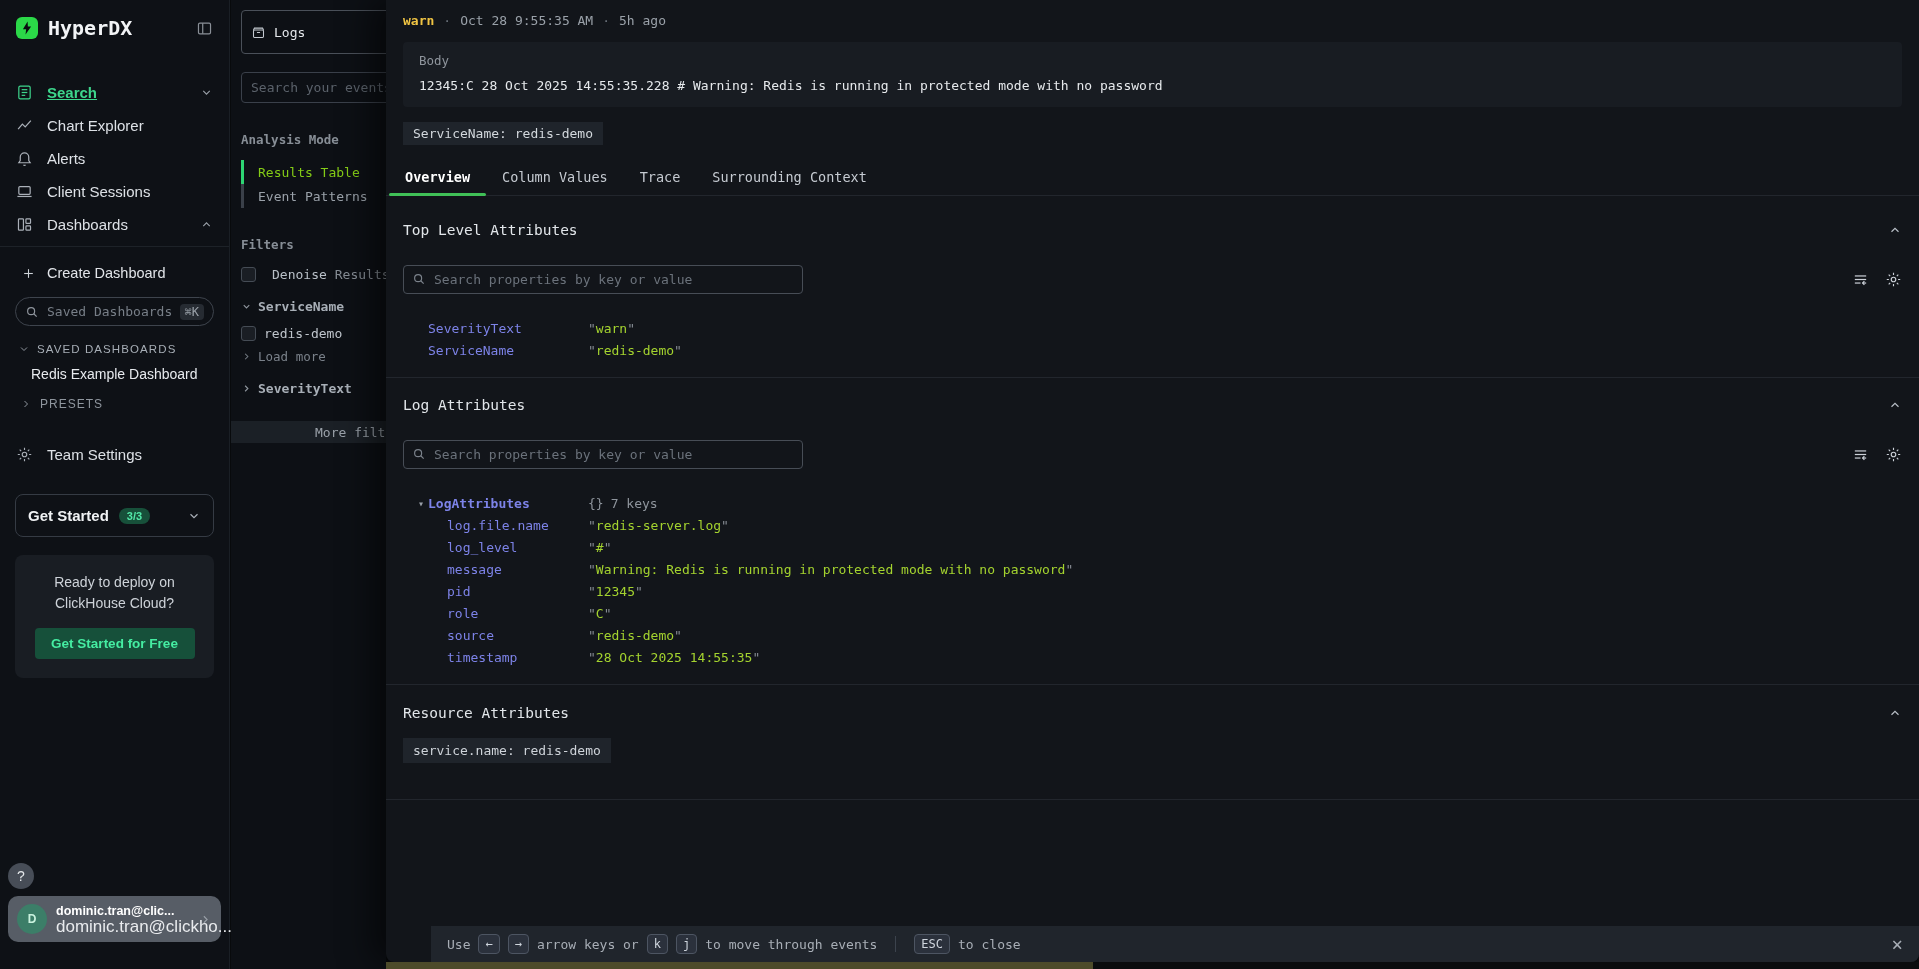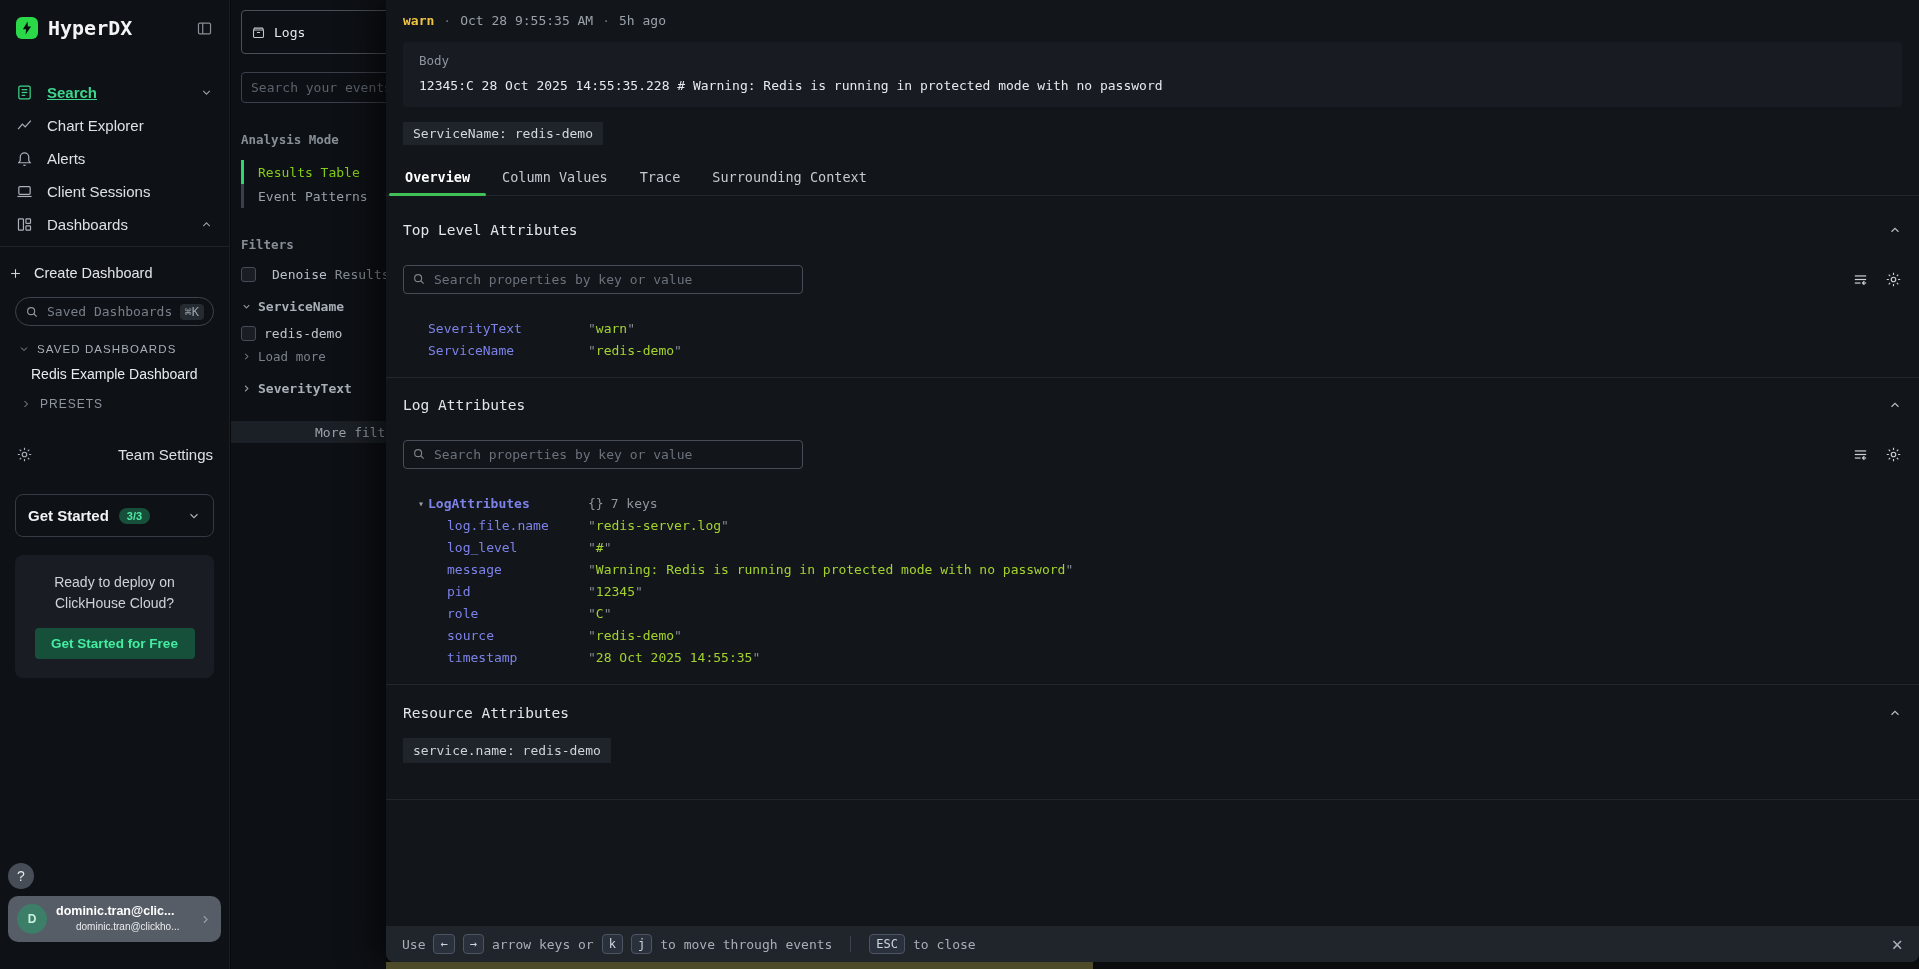--- a/index.html
+++ b/index.html
@@ -18,45 +18,45 @@
   .logo-sq{width:22px; height:22px; border-radius:6px; background:#2bd948; display:flex; align-items:center; justify-content:center;}
   .logo-text{font-family:"DejaVu Sans Mono",monospace; font-weight:bold; font-size:20px; color:#f2f4f6;}
   .collapse-btn{margin-left:auto; color:#8a9097; cursor:pointer;}
   .nav{margin-top:36px;}
   .nav-item{height:33px; display:flex; align-items:center; gap:14px; padding:0 16px; font-size:15px; color:#dde1e6; cursor:pointer;}
   .nav-item .nicon{color:#aab0b8; display:flex;}
   .nav-item.active{color:var(--mint); font-weight:bold;text-decoration:underline;}
   .nav-item.active .nicon{color:var(--mint);}
   .nav-chev{margin-left:auto; color:#9aa1a9; display:flex;}
   .side-divider{border-top:1px solid #1d2228; margin-top:5px;}
-  .create-row{margin-top:10px; height:32px; display:flex; align-items:center; gap:12px; padding-left:9px; font-size:14.5px; color:#e2e5e9; cursor:pointer;}
+  .create-row{margin-top:10px; height:32px; display:flex; align-items:center; gap:12px; padding-left:22px; font-size:14.5px; color:#e2e5e9; cursor:pointer;}
   .create-row .plus{color:#cfd4da; display:flex;}
   .saved-search{margin:8px 15px 0; height:29px; border:1px solid #3e444d; border-radius:15px; display:flex; align-items:center; gap:8px; padding:0 9px;}
   .saved-search svg{color:#8f959d;}
   .saved-search input{flex:1; min-width:0; background:transparent; border:0; outline:0; color:#c7ccd2; font-family:"DejaVu Sans Mono",monospace; font-size:13px;}
   .saved-search input::placeholder{color:#787f88;}
   .kbd-chip{font-family:"DejaVu Sans Mono",monospace; font-size:12px; color:#9aa1a9; background:#262b32; border-radius:4px; padding:1px 5px;}
   .saved-head{margin-top:17px; padding-left:18px; display:flex; align-items:center; gap:7px; font-size:11.5px; letter-spacing:1.1px; color:#a7aeb6; cursor:pointer;}
   .saved-head svg,.presets svg{color:#8f969e;}
   .dash-link{margin-top:11px; padding-left:31px; font-size:14px; color:#e7eaee; cursor:pointer;}
   .presets{margin-top:15px; padding-left:20px; display:flex; align-items:center; gap:8px; font-size:12px; letter-spacing:1px; color:#8f969e; cursor:pointer;}
-  .team-row{margin-top:27px;justify-content:space-between;}
+  .team-row{margin-top:27px;}
   .getstarted{margin:23px 15px 0; height:43px; border:1px solid #353b44; border-radius:8px; display:flex; align-items:center; gap:10px; padding:0 12px; cursor:pointer;}
   .getstarted b{font-size:15px; color:#f0f2f4;}
   .gs-badge{font-size:11px; font-weight:bold; color:#52e8a8; background:#17503a; border-radius:10px; padding:2px 8px;}
   .getstarted .nav-chev{color:#aab0b8;}
   .cloud-card{margin:18px 15px 0; background:#191d23; border-radius:8px; padding:17px 10px 19px; text-align:center;}
   .cloud-card .cl{font-size:14px; color:#ced3d9; line-height:21px;}
   .cta-btn{margin-top:14px; height:31px; width:160px; background:#16503a; color:#45eda2; border:0; border-radius:4px; font-family:"Liberation Sans",sans-serif; font-weight:bold; font-size:13.5px; cursor:pointer;}
   .help-btn{position:absolute; left:8px; bottom:80px; width:26px; height:26px; border-radius:50%; background:#474d57; color:#e4e7ea; font-size:14px; display:flex; align-items:center; justify-content:center; cursor:pointer;}
   .user-chip{position:absolute; left:8px; right:8px; bottom:27px; height:46px; background:#575d66; border-radius:10px; display:flex; align-items:center; gap:9px; padding:0 9px; cursor:pointer;}
   .avatar{width:30px; height:30px; border-radius:50%; background:#3c7e68; color:#c9f2de; font-size:12px; font-weight:bold; display:flex; align-items:center; justify-content:center; flex:none;}
   .uinfo{display:flex; flex-direction:column; min-width:0; line-height:15px;}
   .uname{font-size:12.5px; font-weight:bold; color:#ffffff; white-space:nowrap;}
-  .uemail{font-size:10px; color:#e9ebee; white-space:nowrap;margin-left:20px;}
+  .uemail{font-size:17px; color:#e9ebee; white-space:nowrap;}
   .uchev{margin-left:auto; color:#9aa0a8; display:flex;}
 
   
   .fpanel{position:absolute; left:231px; top:0; width:155px; height:969px; background:var(--bg); overflow:hidden; font-family:"DejaVu Sans Mono",monospace;}
   .fpad{padding:10px 0 0 10px;}
   .logs-btn{width:200px; height:44px; border:1px solid #4a5059; border-radius:4px; display:flex; align-items:center; gap:8px; padding:0 9px; color:#e3e6ea; font-size:13px; cursor:pointer;}
   .logs-btn svg{color:#c3c9d0;}
   .fsearch{margin-top:18px; width:200px; height:31px; border:1px solid #3a404a; border-radius:4px; display:flex; align-items:center; padding:0 9px;}
   .fsearch input{width:100%; background:transparent; border:0; outline:0; color:#c7ccd2; font-family:inherit; font-size:13px;}
   .fsearch input::placeholder{color:#5b626b;}
@@ -109,21 +109,21 @@
   .kv .k{width:160px; color:var(--purple); flex:none; cursor:pointer;}
   .kv .v{color:var(--lime);}
   .kv .v::before,.kv .v::after{content:'"'; color:var(--quote);}
   .kv-group{display:flex; margin:0 0 4px 15px; line-height:18px; font-size:13px;}
   .kv-group .caret{width:10px; color:#9aa0a8; font-size:10px; flex:none;}
   .kv-group .k{width:160px; color:var(--purple); font-weight:bold; flex:none; cursor:pointer;}
   .kv-group .meta{color:#8f959d; display:flex; gap:7px;}
   .kv.nested{margin-left:44px;}
   .kv.nested .k{width:141px;}
   .res-chip{margin-top:17px; display:inline-block; background:#1f242b; padding:5px 10px; font-size:13px; color:#ced3d9;}
-  .d-footer{flex:none; height:36px; background:#20252c; display:flex; align-items:center; padding:0 16px; gap:8px; font-size:13px; color:#a8aeb6;}
+  .d-footer{flex:none; height:36px; background:#20252c; display:flex; align-items:center; padding:0 16px; gap:8px; font-size:13px; color:#a8aeb6;margin-left:45px;}
   .kbd{min-width:21px; height:20px; padding:0 6px; border:1px solid #4d5562; border-radius:4px; background:#2b313c; color:#cfd5dd; display:flex; align-items:center; justify-content:center; font-size:12px; cursor:pointer;}
   .fsep{width:1px; height:16px; background:#3c434d; margin:0 10px;}
   .close-x{margin-left:auto; color:#a7adb5; font-size:19px; cursor:pointer; line-height:1;}
 
   .understrip-a{position:absolute; left:386px; bottom:0; width:707px; height:7px; background:#4d4b2a;}
   .understrip-b{position:absolute; left:1093px; right:0; bottom:0; height:7px; background:#0a0c0e;}
 </style>
 </head>
 <body>
 

